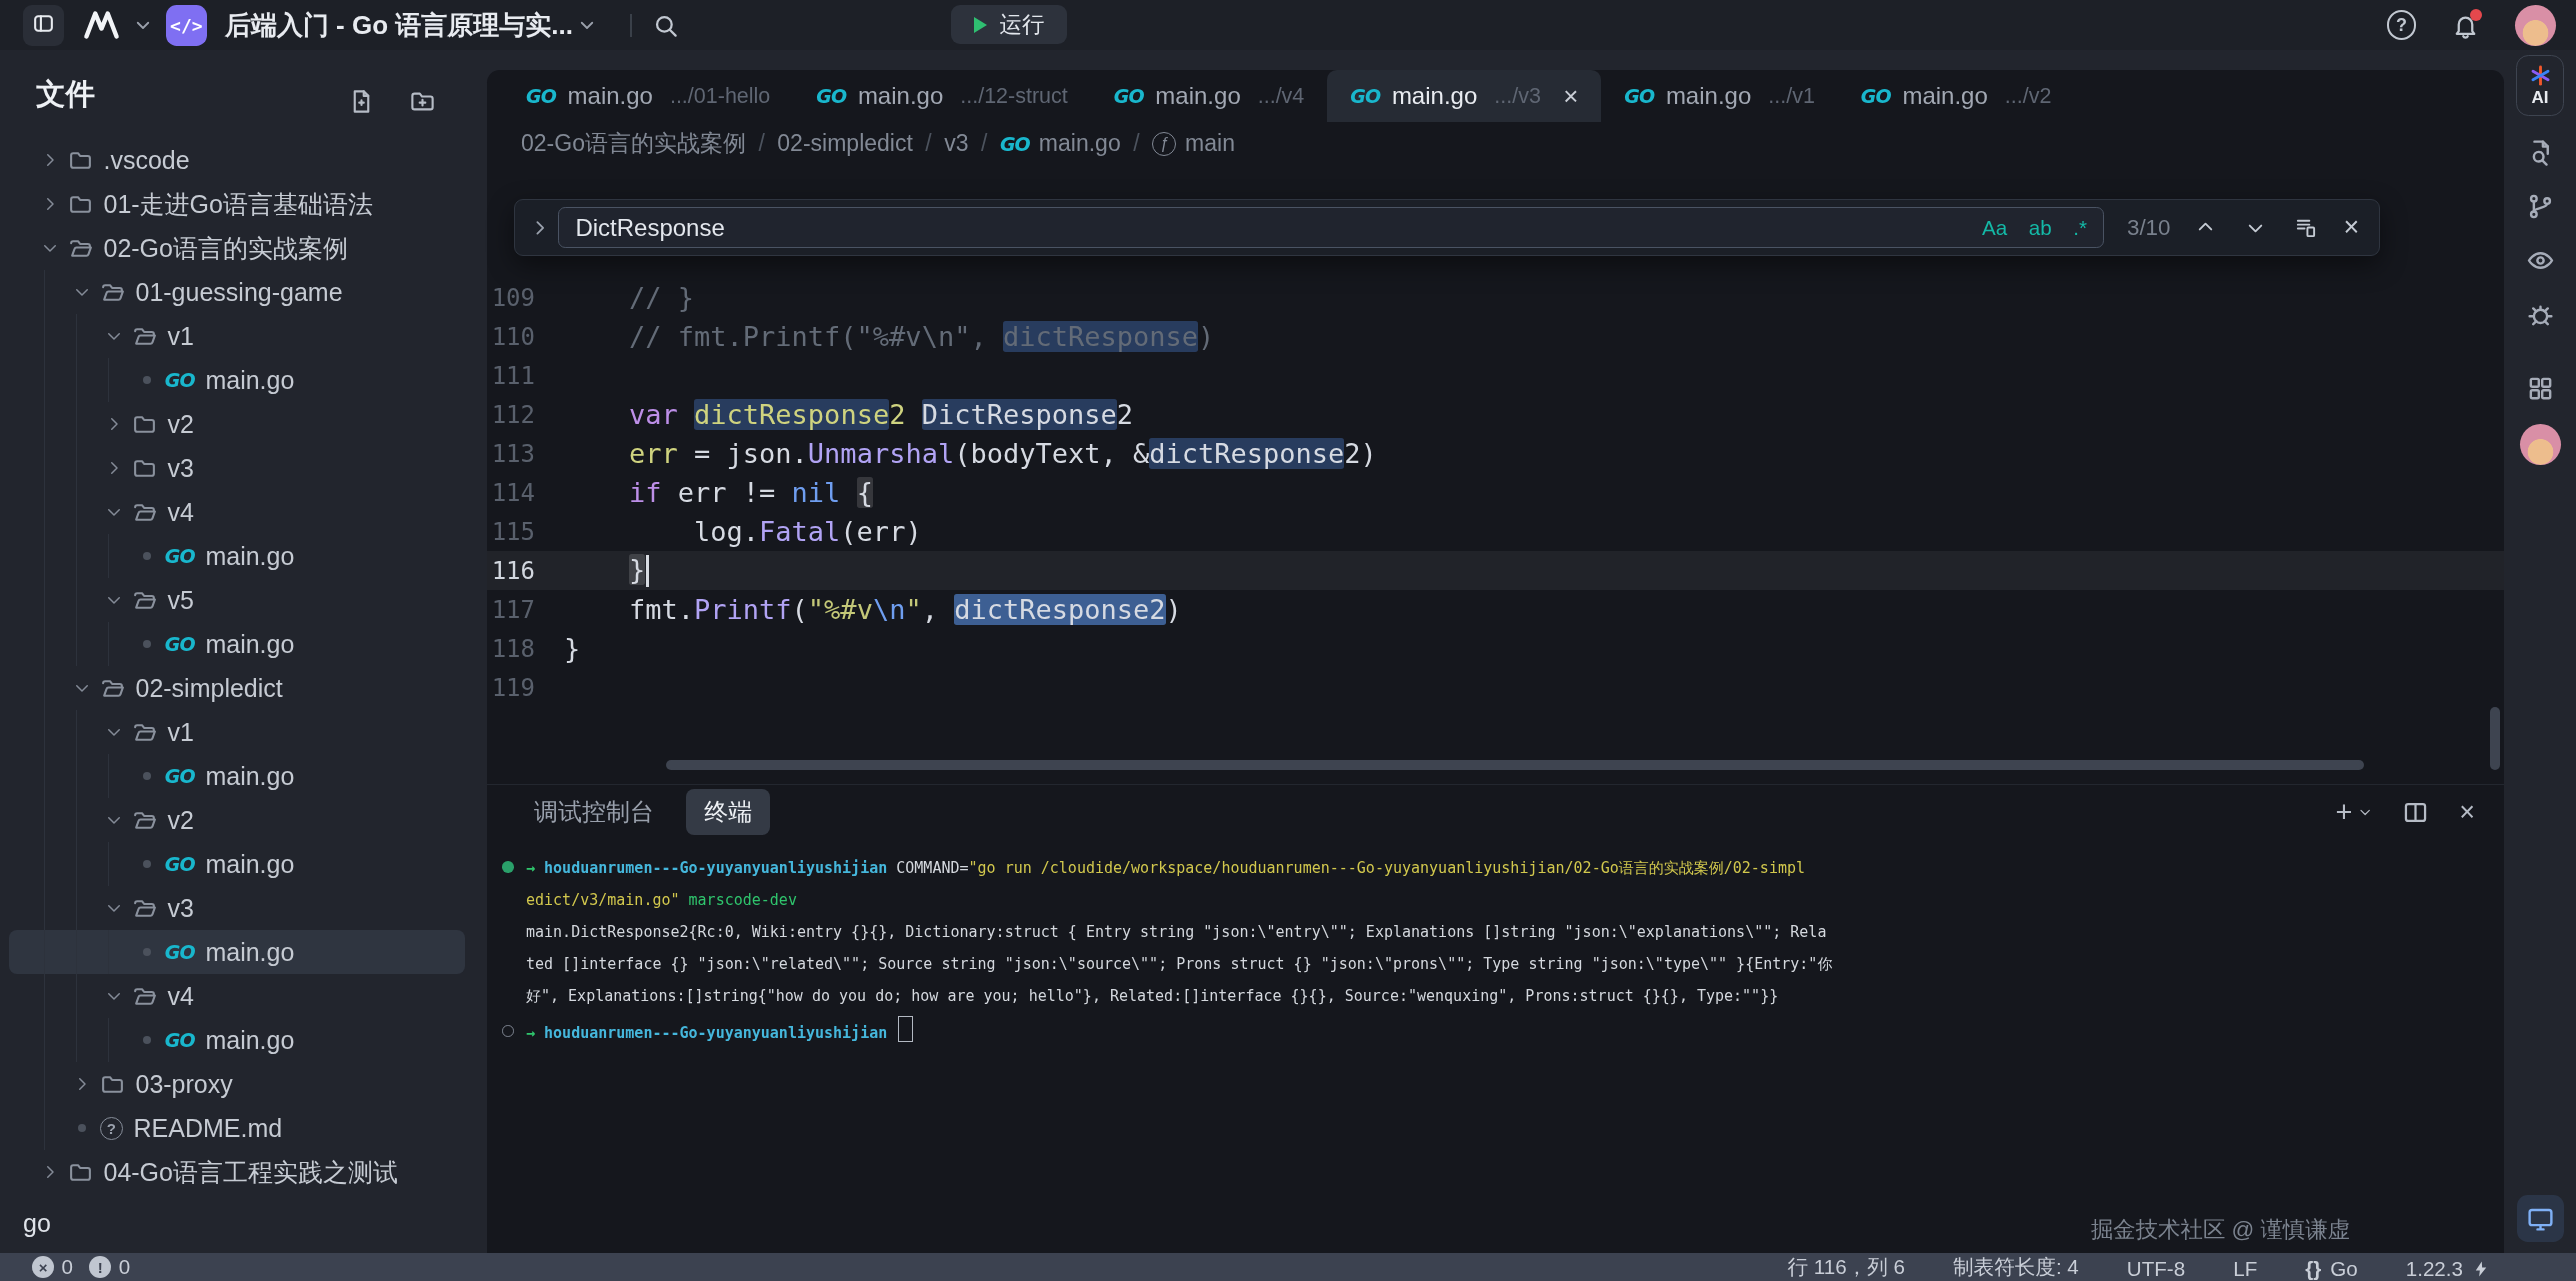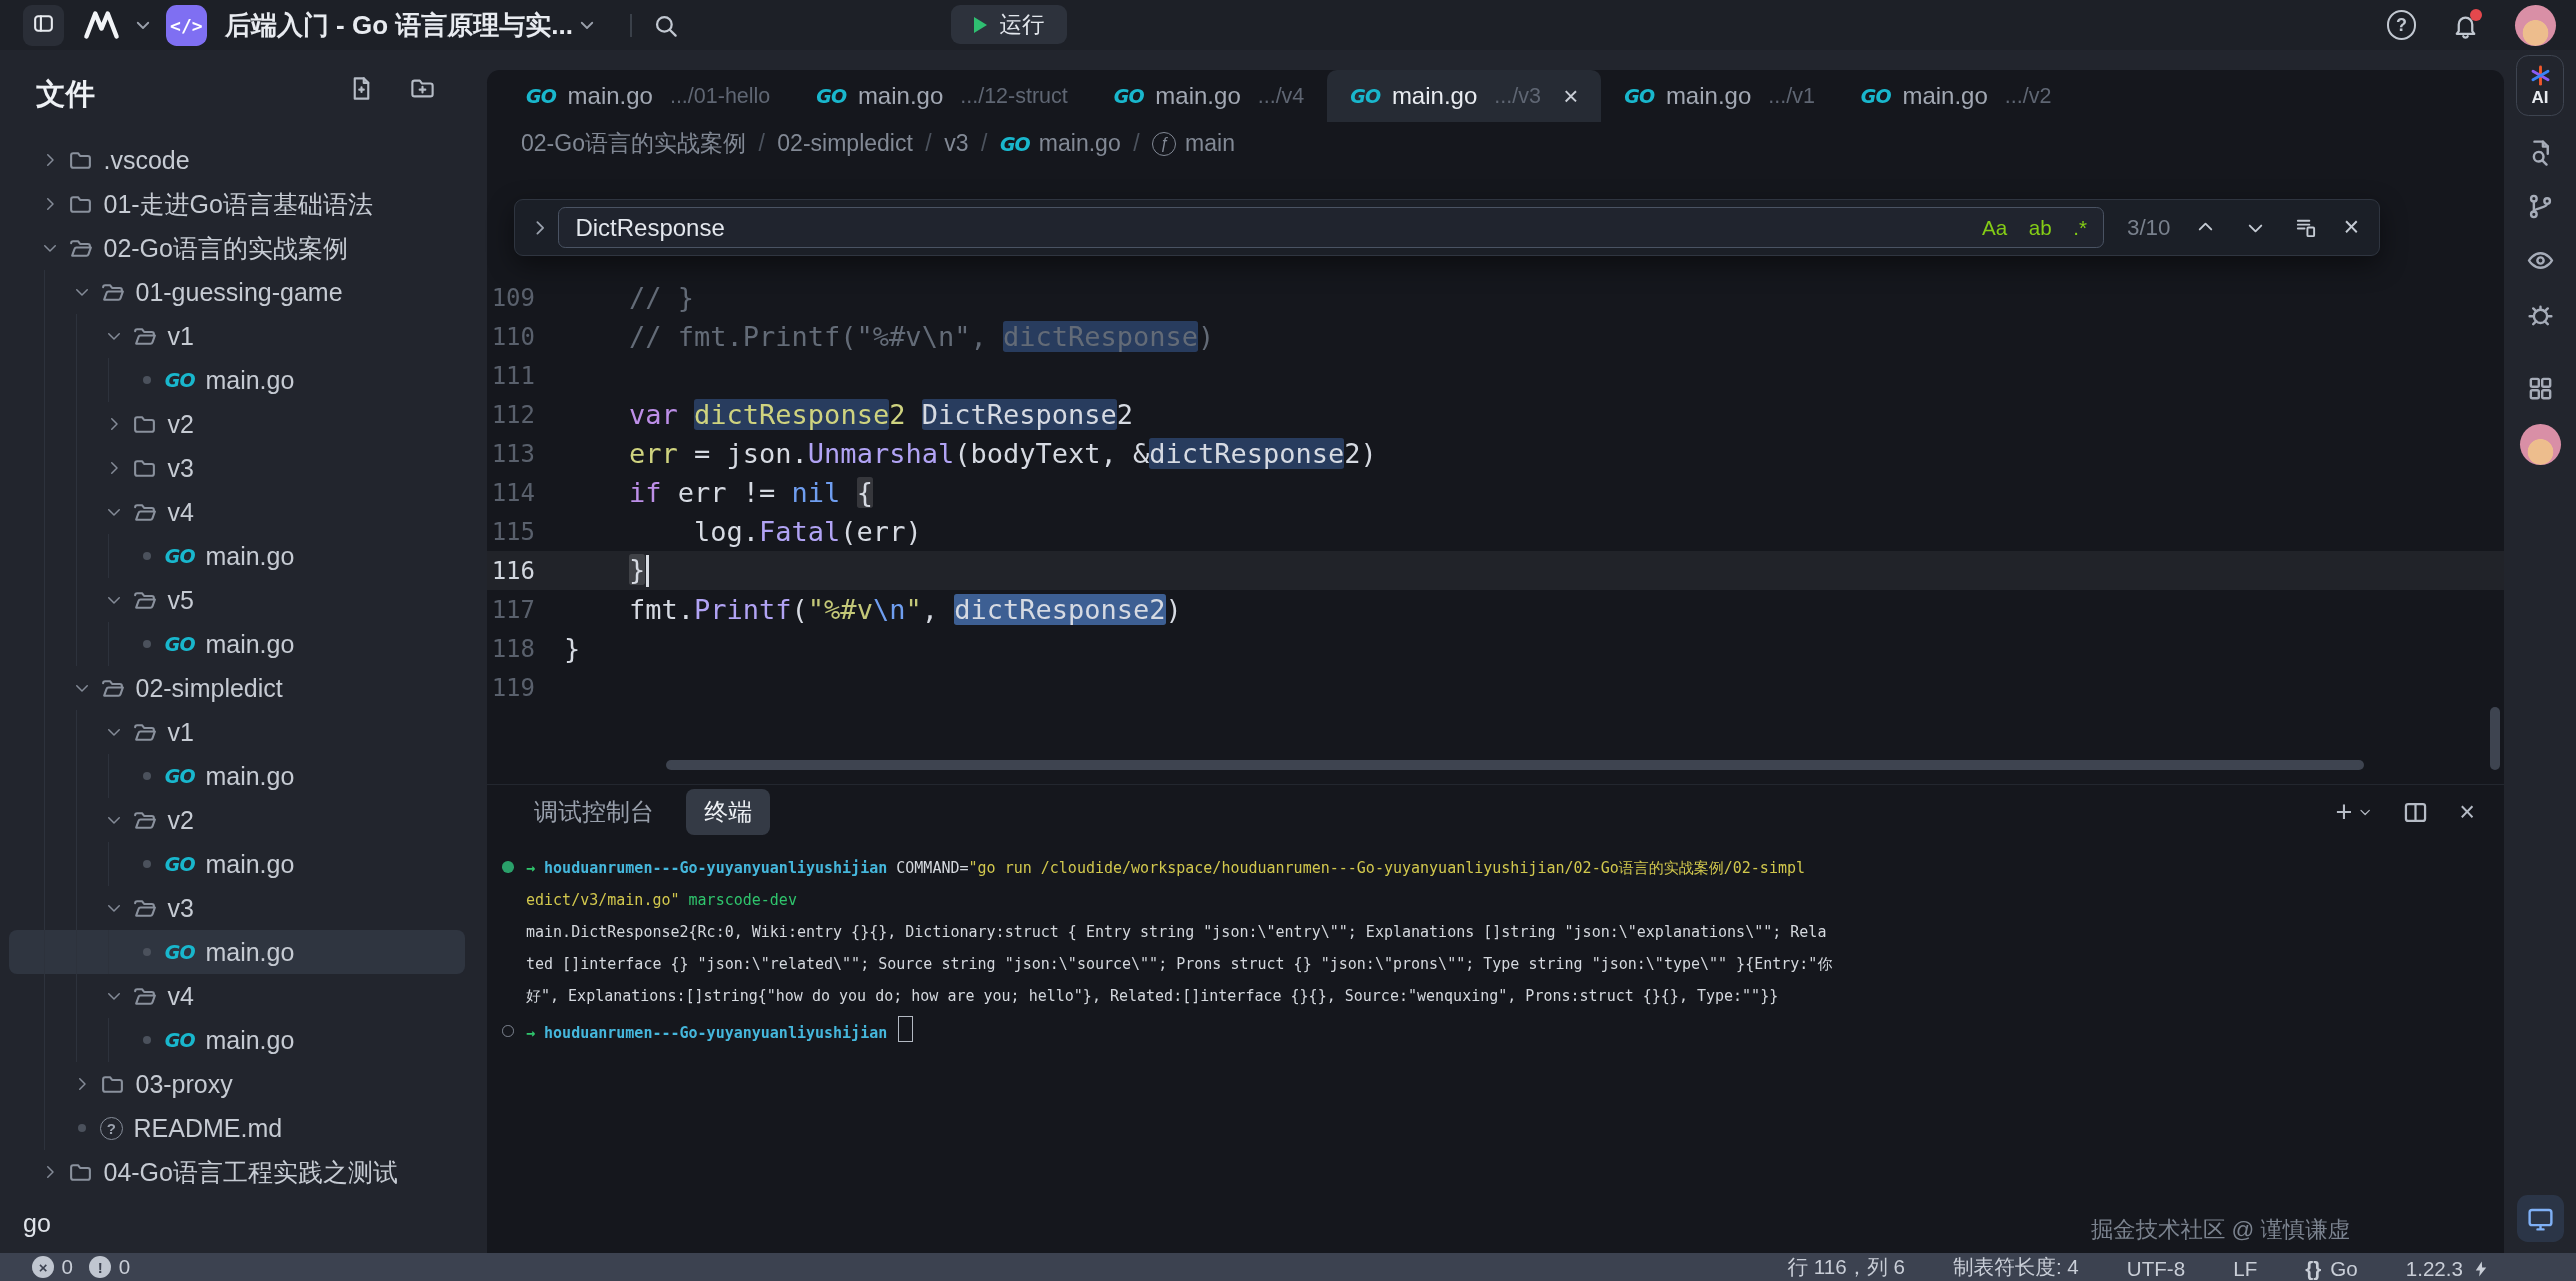--- a/index.html
+++ b/index.html
@@ -20,21 +20,21 @@
   .play{width:0;height:0;border-left:13.4px solid #2fbf71;border-top:8px solid transparent;border-bottom:8px solid transparent}
   .run-label{font-size:22.4px;color:#e3e7ed}
   .tb-right{position:absolute;right:19.7px;top:0;height:50px;display:flex;align-items:center;gap:36px}
   .help-circle{width:29.5px;height:29.5px;border:2.2px solid #c2c8d1;border-radius:50%;color:#c2c8d1;font-size:18px;font-weight:700}
   .bell{position:relative;color:#c2c8d1;display:flex}
   .bell-dot{position:absolute;top:-2.7px;right:-2.7px;width:12.5px;height:12.5px;border-radius:50%;background:#e5484d}
   .tb-avatar{width:41px;height:41px;border-radius:50%;background:radial-gradient(circle at 50% 68%, #edbd8d 0 36%, #d98fa6 38% 100%)}
 
   
   .sidebar{position:absolute;top:50px;left:0;width:474px;bottom:29.5px;background:#22252d}
-  .sb-head{display:flex;align-items:flex-start;padding:25px 38px 16px 36px}
+  .sb-head{display:flex;align-items:flex-end;padding:25px 38px 16px 36px}
   .sb-title{font-size:29.5px;font-weight:700;color:#eef1f5}
   .sb-actions{margin-left:auto;display:flex;gap:34px;color:#b6bcc6}
   .sb-actions .abtn{display:flex}
   .tree{margin-top:7.2px}
   .row{height:44px;display:flex;align-items:center;font-size:25px;color:#c6cbd3;position:relative;margin:0 9px;border-radius:8px}
   .row.selected{background:#2f3540}
   .row .cell{width:32px;flex:none;display:flex;align-items:center;justify-content:center;color:#848b97}
   .row .ficon{margin:0 10.7px 0 1.8px;display:flex;color:#8a919d}
   .dot{width:8px;height:8px;border-radius:50%;background:#4b515c}
   .guide{position:absolute;top:0;bottom:0;width:0.9px;background:#2d323c}
@@ -69,21 +69,21 @@
   .lc .mc{background:rgba(86,140,220,0.62);border-radius:2.7px}
   .lc .bm{background:rgba(255,255,255,0.14);border-radius:2.7px}
   .caret{display:inline-block;width:2.7px;height:32px;background:#d8dce2;vertical-align:middle;margin-left:0.9px}
   .hscroll{position:absolute;bottom:14.3px;left:179px;right:140px;height:9.8px;background:#3e4450;border-radius:5.4px}
   .vscroll{position:absolute;top:542px;right:4.5px;width:9.8px;height:63px;background:#3e4450;border-radius:5.4px}
 
   
   .findwidget{position:absolute;top:129px;left:27px;width:1866px;height:57px;background:#1b1f27;border:0.9px solid #2f3540;border-radius:9px;display:flex;align-items:center;box-shadow:0 9px 27px rgba(0,0,0,.45);padding:0 7.2px 0 5.4px}
   .fw-toggle{width:38px;color:#9aa1ad}
   .fw-input{flex:1;height:41px;background:#20242e;border:0.9px solid #4a5363;border-radius:7.2px;display:flex;align-items:center;padding:0 16px;font-size:24px;color:#e3e7ed}
-  .fw-opts{margin-left:auto;display:flex;align-items:flex-start;gap:21.5px;color:#84cc16}
+  .fw-opts{margin-left:auto;display:flex;align-items:flex-start;gap:21.5px;color:#14b8a6}
   .tglyph{font-size:20.6px;font-family:"Liberation Sans",sans-serif}
   .fw-count{font-size:22.4px;color:#79818d;margin:0 23px;white-space:nowrap}
   .fw-nav{display:flex;align-items:center;gap:27px;color:#c4cad3;padding-right:12.5px}
   .xglyph{font-size:27px;line-height:1}
 
   
   .panel{position:absolute;top:714px;left:0;right:0;bottom:0;border-top:1.8px solid #23272f}
   .panel-head{height:54px;display:flex;align-items:center;padding:0 29px}
   .ptab{font-size:24px;color:#99a0ac;margin-right:14.3px;padding:7.2px 18px;border-radius:8px}
   .ptab.active{background:#343a45;color:#eef1f5}

